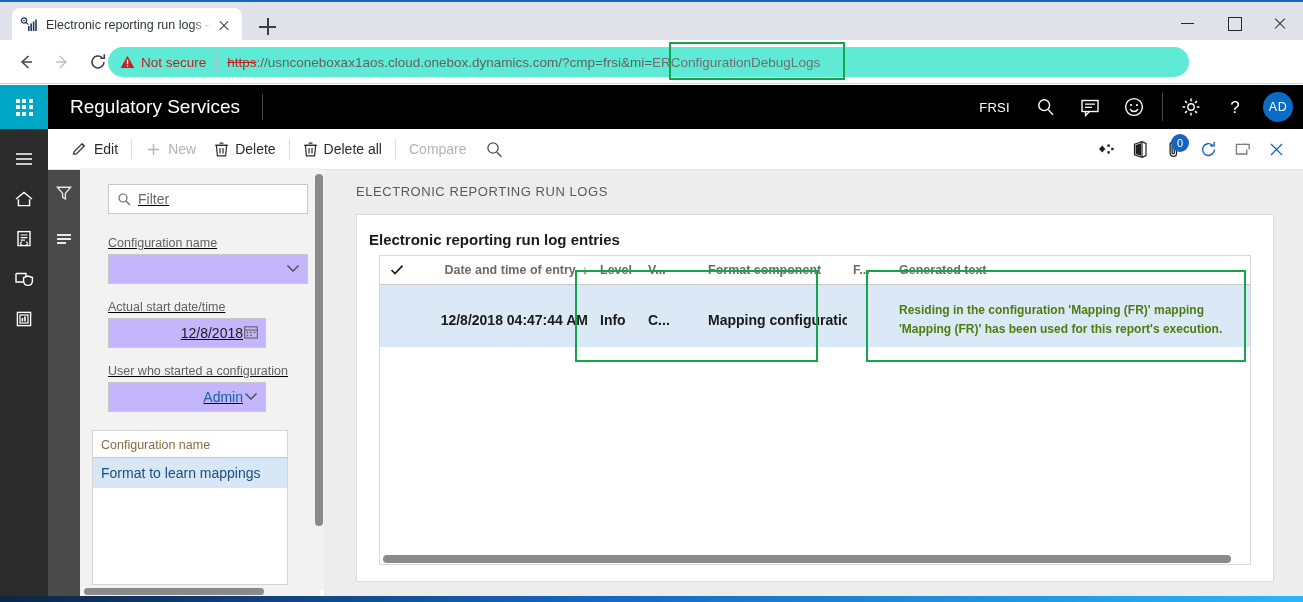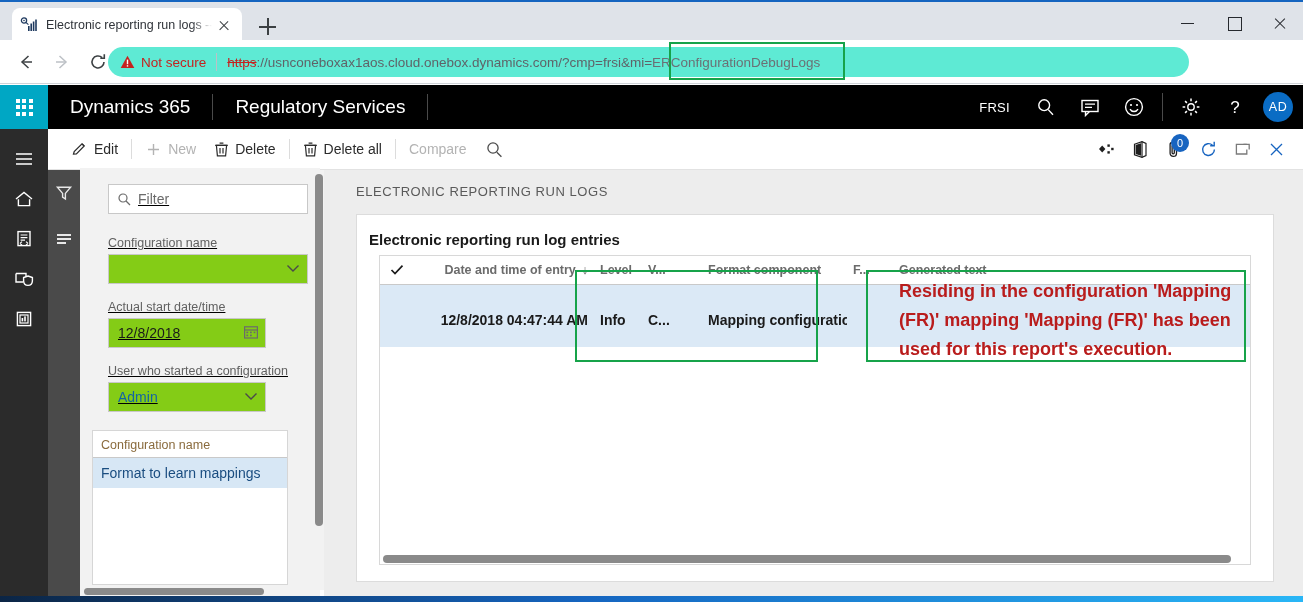--- a/index.html
+++ b/index.html
@@ -152,23 +152,23 @@
     padding:16px 12px 0 28px;
     text-decoration:underline;
   }
   .filter-box {
     height:30px; background:#fff; border:1px solid #c8c8c8; display:flex; align-items:center;
     padding:0 8px; margin-bottom:22px;
   }
   .filter-box span { font-size:14px; color:#6b6b6b; margin-left:7px; }
   .fld-label { font-size:12.5px; color:#616161; margin-bottom:4px; }
   .fld {
-    height:30px; background:#84cc16; border:1px solid #c8c8c8;
+    height:30px; background:#c4b5fd; border:1px solid #c8c8c8;
     display:flex; align-items:center; padding:0 6px 0 9px; margin-bottom:16px;
-    font-size:14px; color:#1a1a1a;
+    font-size:14px; color:#1a1a1a;text-align:right;
   }
   .fld .val { flex:1; white-space:nowrap; overflow:hidden; }
   .fld.link .val { color:#1264a3; }
   .fld .chev { margin-left:auto; }
   .fld-w { width:100%; }
   .fld-date { width:158px; }
   .fld-user { width:158px; }
 
   .cfg-list {
     position:absolute; left:92px; top:430px; width:196px; height:155px;
@@ -224,21 +224,21 @@
     font-size:14px; color:#1a1a1a; display:flex; align-items:flex-start; padding:8px 6px 0 6px;
     white-space:nowrap; overflow:hidden;
   }
   .c-check { width:34px; justify-content:center; }
   .c-date  { width:180px; justify-content:flex-end; }
   .c-level { width:48px; }
   .c-v     { width:45px; }
   .c-fmt   { width:145px;margin-left:15px; }
   .c-f     { width:46px; }
   .c-gen   { flex:1; }
-  .gen-text { white-space:normal; line-height:29px; font-size:18px; color:#b91c1c; }
+  .gen-text { white-space:normal; line-height:19px; font-size:12px; color:#4d7c0f; }
   .grid-hscroll-track {
     position:absolute; left:22px; top:338px; width:872px; height:12px; background:#fff;
     border-left:1px solid #d8d8d8; border-right:1px solid #d8d8d8; border-bottom:1px solid #d8d8d8;
   }
   .grid-hscroll-thumb {
     position:absolute; left:26px; top:340px; width:848px; height:8px; border-radius:4px; background:#8a8a8a;
   }
   .taskbar-strip {
     position:absolute; left:0; top:596px; width:1303px; height:6px;
     background:linear-gradient(to right,#0b2545 0%,#1565c0 45%,#29b6f6 100%);
@@ -336,21 +336,20 @@
           <i></i>
           <i></i>
           <i></i>
           <i></i>
           <i></i>
           <i></i>
           <i></i>
           <i></i>
         </div>
     </div>
-    <div class="brand">Dynamics 365</div>
     <div class="module">Regulatory Services</div>
     <div class="hdr-right">
       <span class="company">FRSI</span>
       <div class="hdr-icon">
         <svg width="20" height="20" viewBox="0 0 20 20">
             <circle cx="8.2" cy="8.2" r="5.4" fill="none" stroke="#fff" stroke-width="1.4"></circle>
             <path d="M12.2 12.6 L17 17.8" stroke="#fff" stroke-width="1.4"></path>
           </svg>
       </div>
       <div class="hdr-icon">

